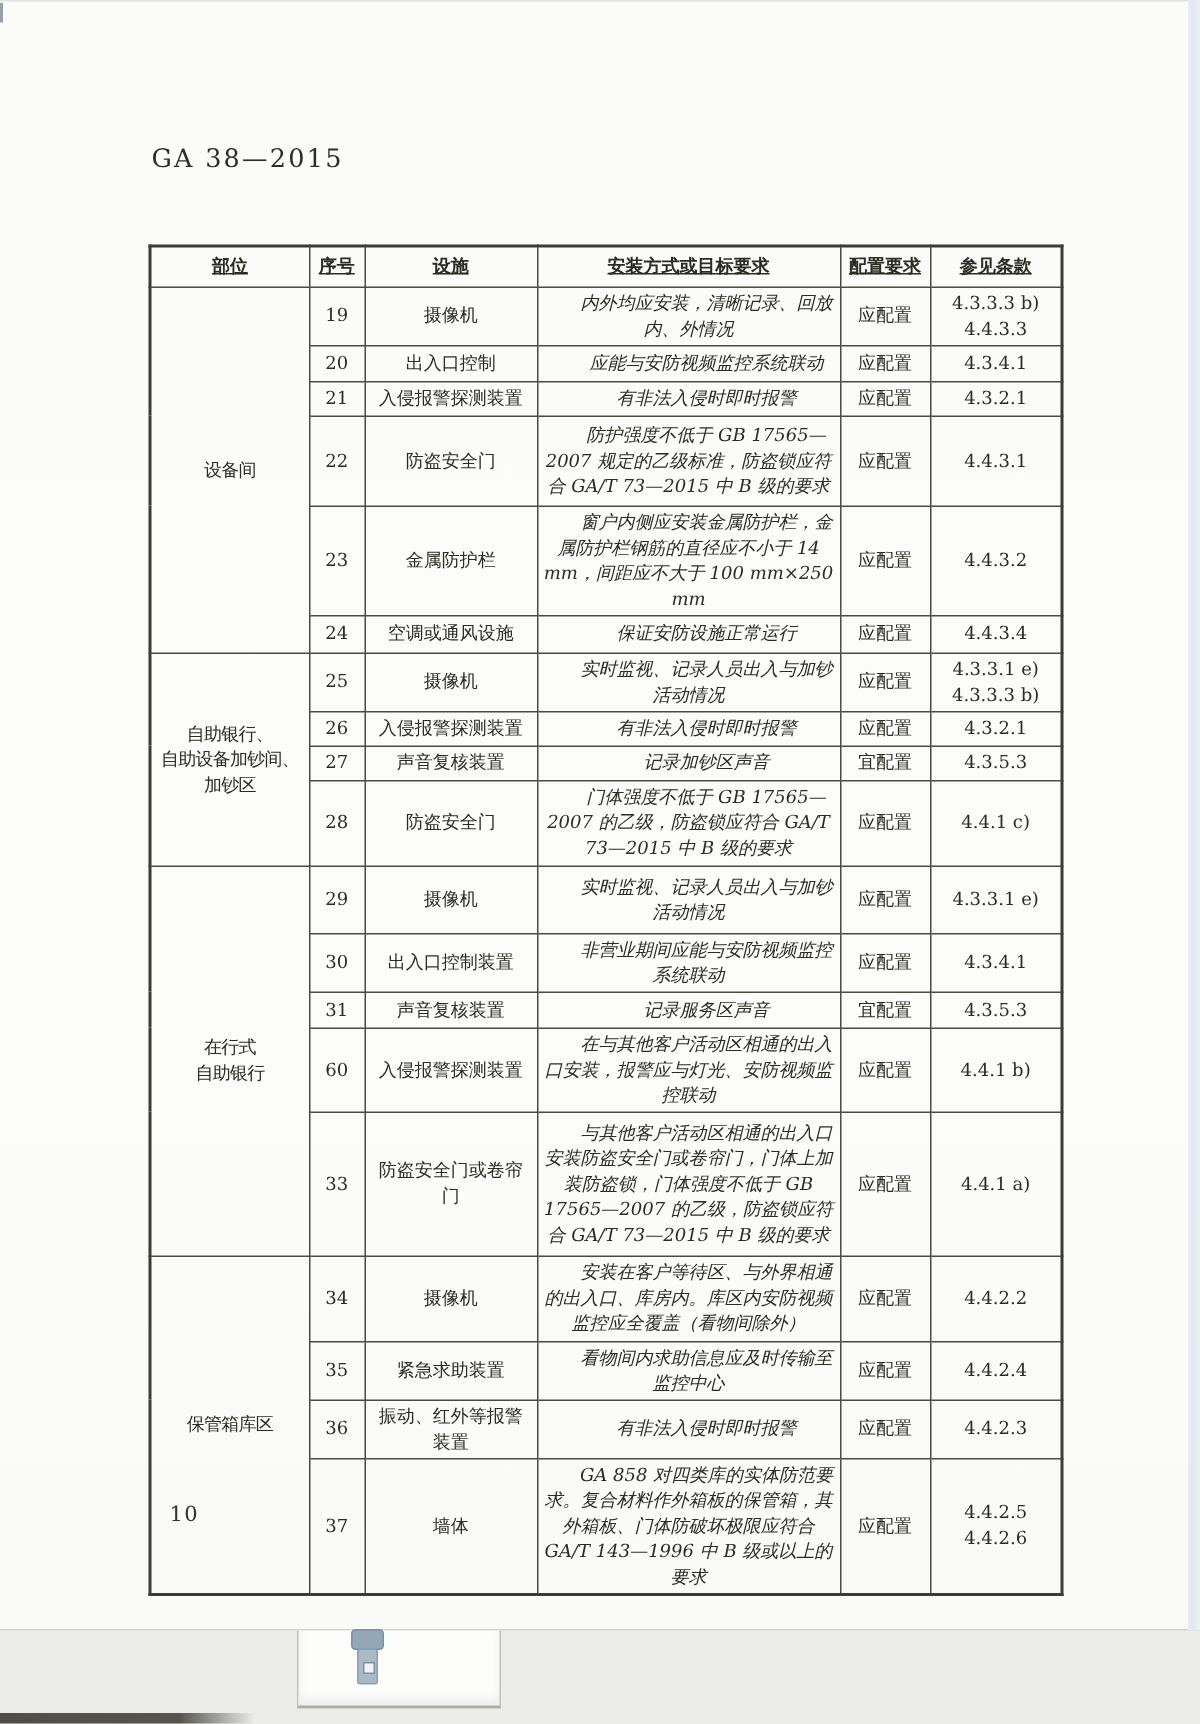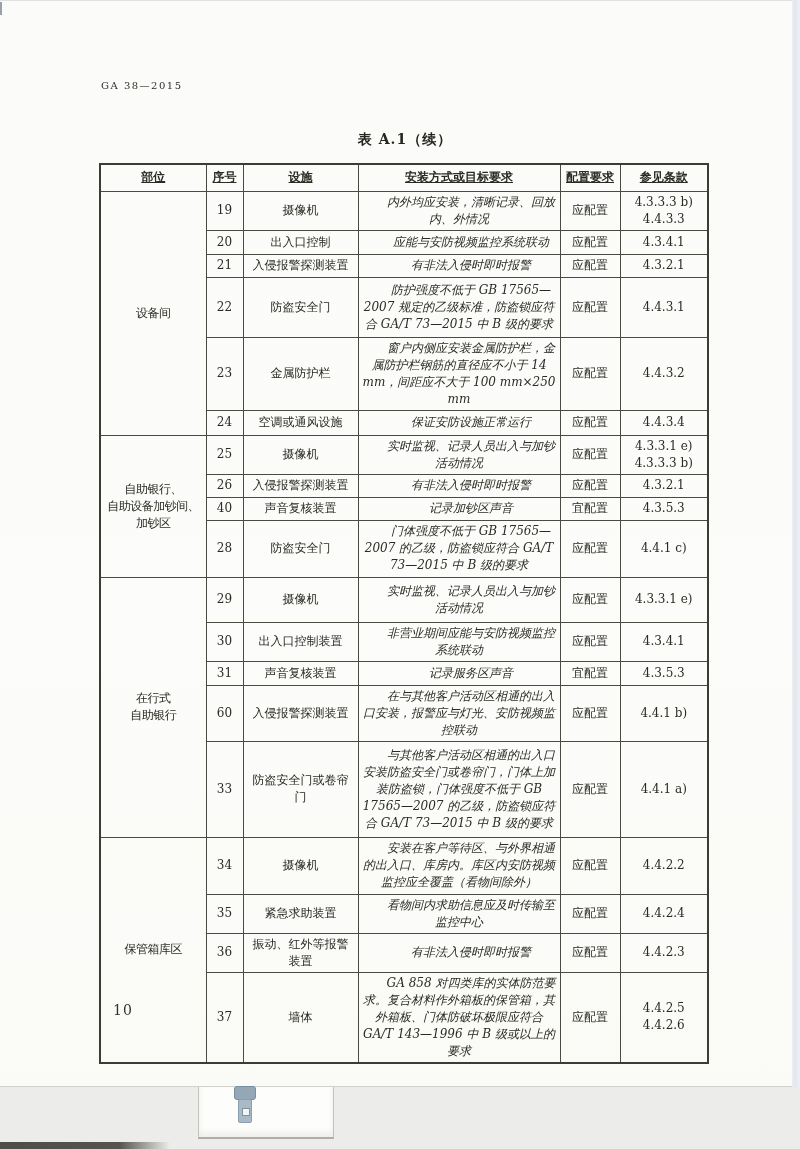--- a/index.html
+++ b/index.html
@@ -13,22 +13,22 @@
     background:linear-gradient(180deg,#fbfbf9 0%,#fcfcfa 60%,#fafaf7 100%);
     box-shadow:0 1px 2px rgba(120,120,115,.45);
   }
   .top-hairline{position:absolute;left:0;top:0;width:800px;height:1px;background:#dfe1e3;}
   .corner-mark{position:absolute;left:0;top:2px;width:2px;height:13px;background:#9aa0a8;}
   .right-edge-band{
     position:absolute;right:0;top:0;width:8px;height:1087px;
     background:linear-gradient(90deg,#ecedf0 0%,#e4e7f0 40%,#eef0f4 100%);
   }
   .doc-code{
-    position:absolute;left:101px;top:80px;
-    font-size:10px;letter-spacing:1.5px;color:#2e2e28;
+    position:absolute;left:101px;top:96px;
+    font-size:17px;letter-spacing:1.5px;color:#2e2e28;
   }
   .table-title{
     position:absolute;left:100px;top:131px;width:610px;
     text-align:center;font-size:14px;font-weight:bold;color:#26261f;letter-spacing:1px;
   }
   table.spec{
     position:absolute;left:99px;top:163px;
     border-collapse:collapse;table-layout:fixed;width:610px;
     font-size:12px;color:#2b2b24;
   }
@@ -80,21 +80,20 @@
   }
 </style>
 </head>
 <body>
 
 <div class="scan-page">
   <div class="top-hairline"></div>
   <div class="corner-mark"></div>
 
   <div class="doc-code">GA 38—2015</div>
-  <div class="table-title">表 A.1（续）</div>
 
   <table class="spec">
     <colgroup>
       <col style="width:106px">
         <col style="width:37px">
         <col style="width:115px">
       <col style="width:202px">
         <col style="width:60px">
         <col style="width:88px">
     </colgroup>
@@ -181,21 +180,21 @@
         <tr style="height: 23px; margin-top: 43px;">
           <td>26</td>
           <td>入侵报警探测装置</td>
           <td class="req">
             <p>有非法入侵时即时报警</p>
           </td>
           <td>应配置</td>
           <td class="pre-line">4.3.2.1</td>
         </tr>
         <tr style="height: 23px;">
-          <td>40</td>
+          <td>27</td>
           <td>声音复核装置</td>
           <td class="req">
             <p>记录加钞区声音</p>
           </td>
           <td>宜配置</td>
           <td class="pre-line">4.3.5.3</td>
         </tr>
         <tr style="height: 57px;">
           <td>28</td>
           <td>防盗安全门</td>

